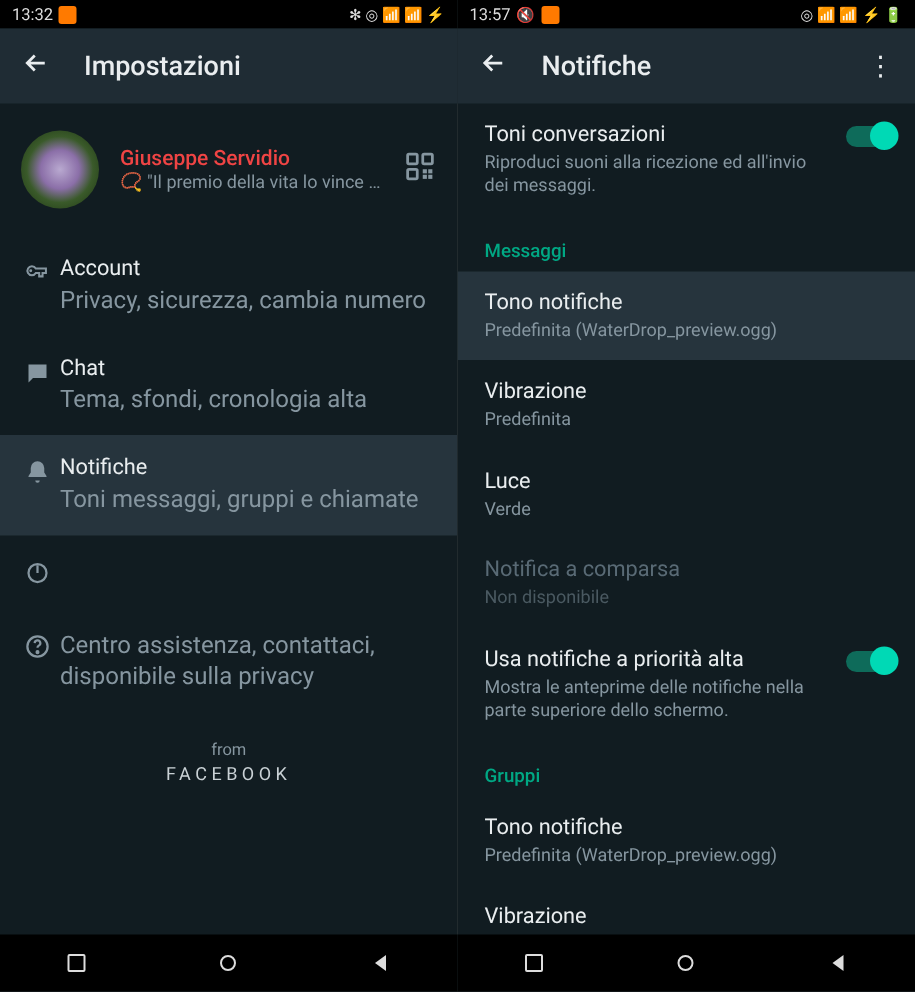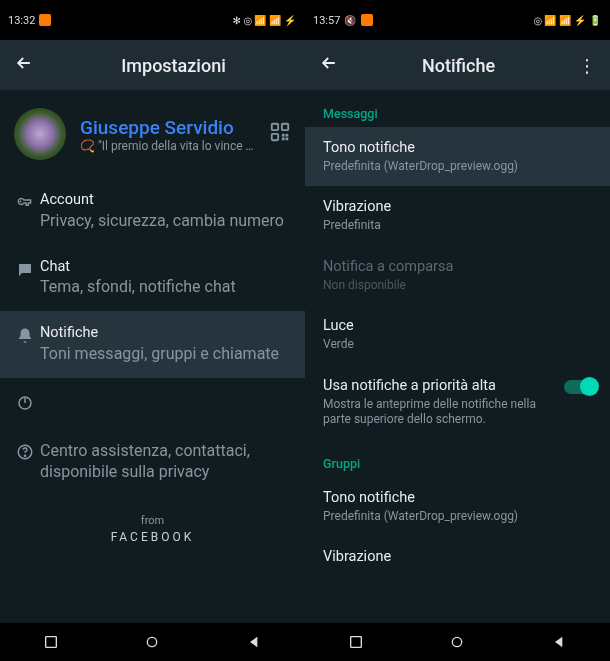--- a/index.html
+++ b/index.html
@@ -13,57 +13,57 @@
   }
   .screen {
     width: 305px;
     height: 661px;
     background: #111c21;
     position: relative;
     display: flex;
     flex-direction: column;
   }
   .status-bar {
-    height: 40px;
+    height: 19px;
     background: #000;
     display: flex;
     justify-content: space-between;
     align-items: center;
     padding: 0 8px;
     color: #ddd;
     font-size: 11px;
   }
   .status-left { display: flex; align-items: center; gap: 4px; }
   .status-right { display: flex; align-items: center; gap: 3px; font-size: 10px; }
   .status-badge { background:#ff7a00; width:12px; height:12px; border-radius:2px; display:inline-block; }
   .app-bar {
     height: 50px;
     background: #1f2c34;
     display: flex;
     align-items: center;
     padding: 0 14px;
     gap: 22px;
     color: #e9edef;
   }
-  .app-bar-title { font-size: 18px; font-weight: 500; flex: 1; text-align: center; }
+  .app-bar-title { font-size: 18px; font-weight: 500; flex: 1; }
   .icon { flex-shrink: 0; }
   .content { flex: 1; overflow: hidden; }
   .profile-row {
     display: flex;
     align-items: center;
     padding: 18px 14px 18px 14px;
     gap: 14px;
   }
   .avatar {
     width: 52px; height: 52px; border-radius: 50%;
     background: radial-gradient(circle at 50% 50%, #b9a9d0 0%, #8b6fa8 35%, #3a5a2a 60%, #1a3010 100%);
     flex-shrink: 0;
   }
   .profile-text { flex: 1; min-width: 0; }
-  .profile-name { color: #3b82f6; font-size: 19px; font-weight: 500; }
+  .profile-name { color: #ef4444; font-size: 14px; font-weight: 500; }
   .profile-status { color: #8696a0; font-size: 12px; white-space: nowrap; overflow: hidden; text-overflow: ellipsis; }
   .qr-icon { color:#8696a0; }
   .list-item {
     display: flex;
     align-items: flex-start;
     padding: 13px 14px 13px 14px;
     gap: 4px;
     color: #e9edef;
   }
   .list-item.highlighted { background: #26343d; }
@@ -193,21 +193,21 @@
     </div>
 
     <div class="list-item">
       <div class="item-icon">
         <svg width="18" height="18" viewBox="0 0 24 24" fill="#8696a0">
             <path d="M4 4h16v12H8l-4 4V4z"></path>
           </svg>
       </div>
       <div class="item-text">
         <div class="item-title">Chat</div>
-        <div class="item-sub">Tema, sfondi, notifiche chat</div>
+        <div class="item-sub">Tema, sfondi, cronologia alta</div>
       </div>
     </div>
 
     <div class="list-item highlighted">
       <div class="item-icon">
         <svg width="18" height="18" viewBox="0 0 24 24" fill="#8696a0">
             <path d="M12 2a6 6 0 0 0-6 6v4l-2 3v1h16v-1l-2-3V8a6 6 0 0 0-6-6zm-2 17a2 2 0 0 0 4 0h-4z"></path>
           </svg>
       </div>
       <div class="item-text">
@@ -273,48 +273,55 @@
       <svg width="20" height="20" viewBox="0 0 24 24" fill="none" stroke="#e9edef" stroke-width="2.2">
           <path d="M19 12H5M11 18l-6-6 6-6"></path>
         </svg>
     </span>
     <span class="app-bar-title">Notifiche</span>
     <span class="more-dots">⋮</span>
   </div>
 
   <div class="content">
 
+    <div class="setting-row">
+      <div class="setting-text">
+        <div class="setting-title">Toni conversazioni</div>
+        <div class="setting-sub">Riproduci suoni alla ricezione ed all'invio dei messaggi.</div>
+      </div>
+      <div class="toggle"></div>
+    </div>
 
     <div class="section-header">Messaggi</div>
 
     <div class="setting-row highlighted">
       <div class="setting-text">
         <div class="setting-title">Tono notifiche</div>
         <div class="setting-sub">Predefinita (WaterDrop_preview.ogg)</div>
       </div>
     </div>
 
     <div class="setting-row">
       <div class="setting-text">
         <div class="setting-title">Vibrazione</div>
         <div class="setting-sub">Predefinita</div>
       </div>
     </div>
 
     <div class="setting-row">
       <div class="setting-text">
+        <div class="setting-title">Luce</div>
+        <div class="setting-sub">Verde</div>
+      </div>
+    </div>
+
+    <div class="setting-row">
+      <div class="setting-text">
         <div class="setting-title disabled">Notifica a comparsa</div>
         <div class="setting-sub disabled">Non disponibile</div>
-      </div>
-    </div>
-
-    <div class="setting-row">
-      <div class="setting-text">
-        <div class="setting-title">Luce</div>
-        <div class="setting-sub">Verde</div>
       </div>
     </div>
 
     <div class="setting-row">
       <div class="setting-text">
         <div class="setting-title">Usa notifiche a priorità alta</div>
         <div class="setting-sub">Mostra le anteprime delle notifiche nella parte superiore dello schermo.</div>
       </div>
       <div class="toggle"></div>
     </div>

